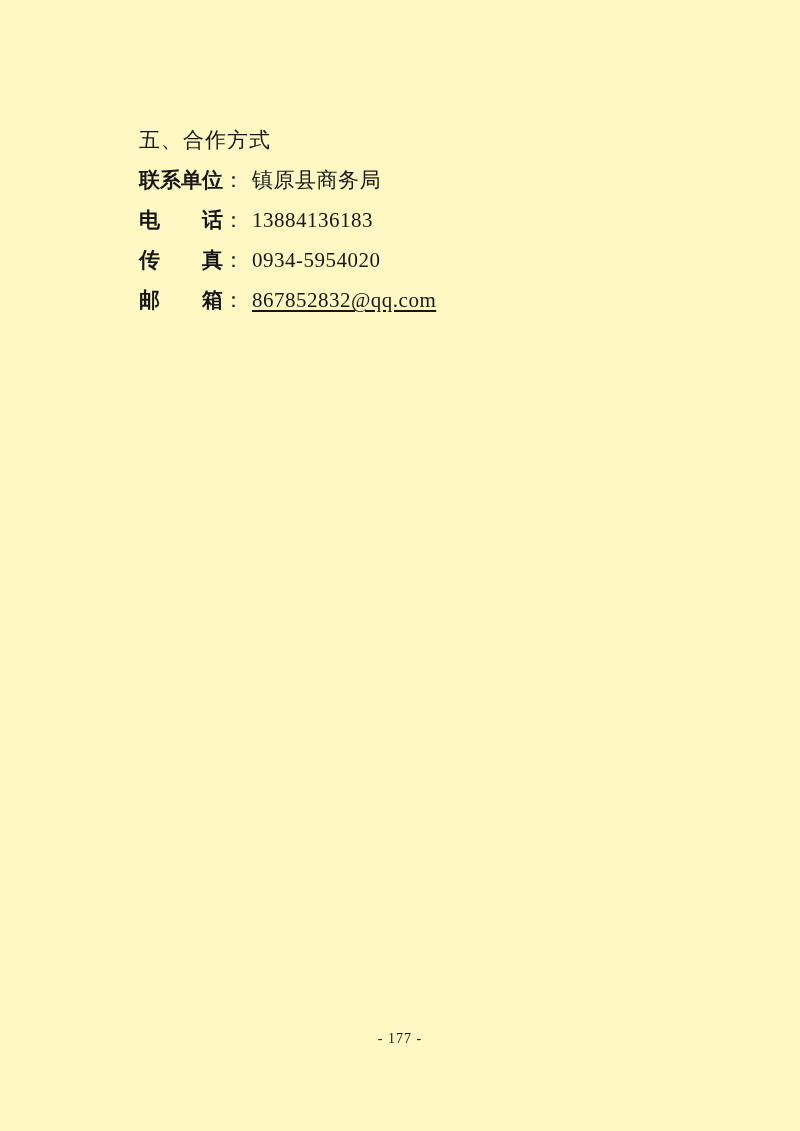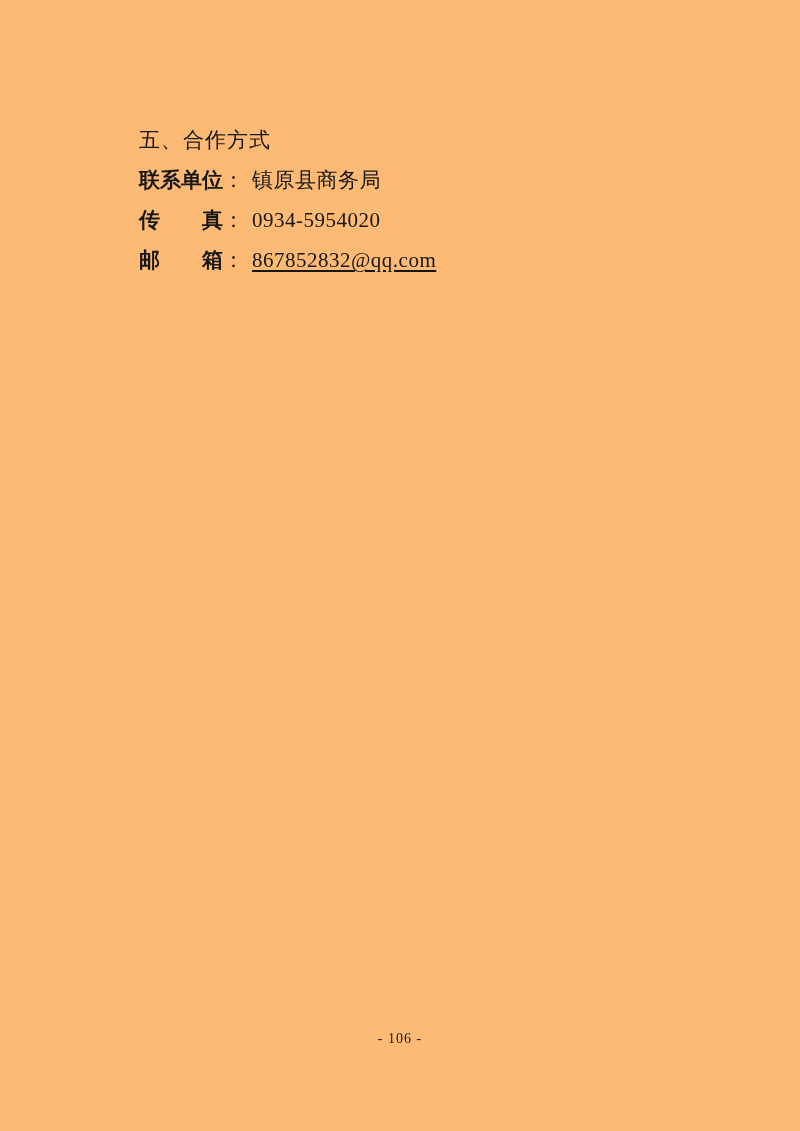--- a/index.html
+++ b/index.html
@@ -7,21 +7,21 @@
     width: 800px; height: 1131px;
     background: #ffffff;
     font-family: "Liberation Serif", "DejaVu Serif", serif;
     color: #161616;
     overflow: hidden;
     position: relative;
   }
   .page {
     position: absolute;
     inset: 0;
-    background: #fdba74;
+    background: #fef9c3;
   }
   .content {
     position: absolute;
     left: 139px;
     top: 120px;
   }
   .line {
     font-size: 21px;
     line-height: 40px;
     height: 40px;
@@ -71,25 +71,28 @@
 
     <p class="line">五、合作方式</p>
 
 
 
     <p class="line">
       <span class="contact-label">联系单位</span><span class="colon">：</span><span class="contact-value">镇原县商务局</span>
     </p>
 
 
+    <p class="line">
+      <span class="contact-label">电话</span><span class="colon">：</span><span class="contact-value">13884136183</span>
+    </p>
 
     <p class="line">
       <span class="contact-label">传真</span><span class="colon">：</span><span class="contact-value">0934-5954020</span>
     </p>
 
     <p class="line">
       <span class="contact-label">邮箱</span><span class="colon">：</span><span class="contact-value underline">867852832@qq.com</span>
     </p>
 
   </div>
 
-  <div class="footer">- 106 -</div>
+  <div class="footer">- 177 -</div>
 </div>
 
 </body></html>

